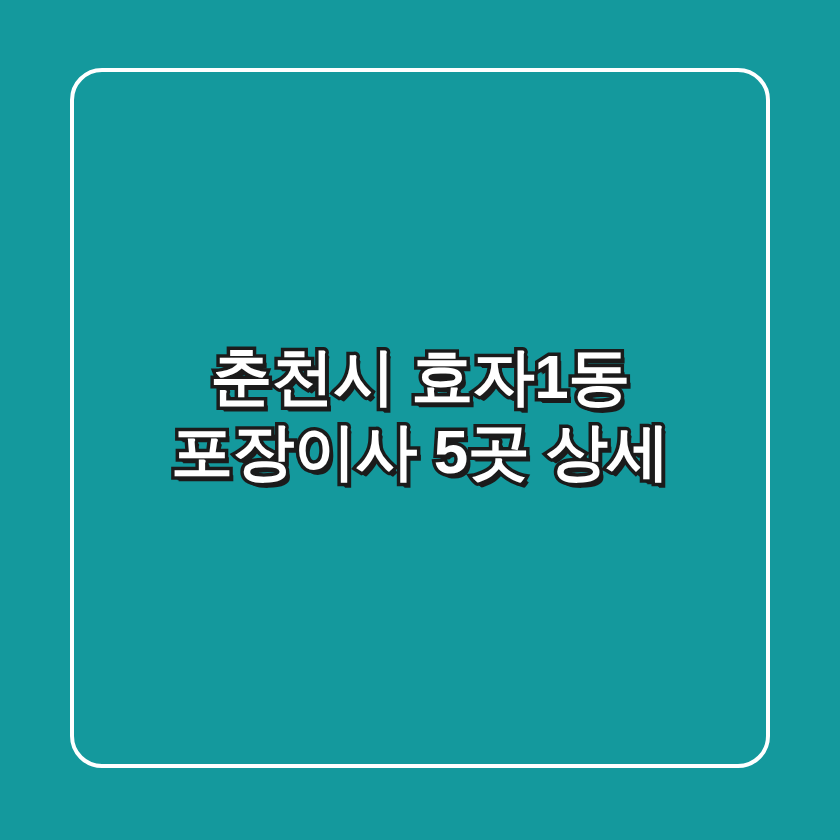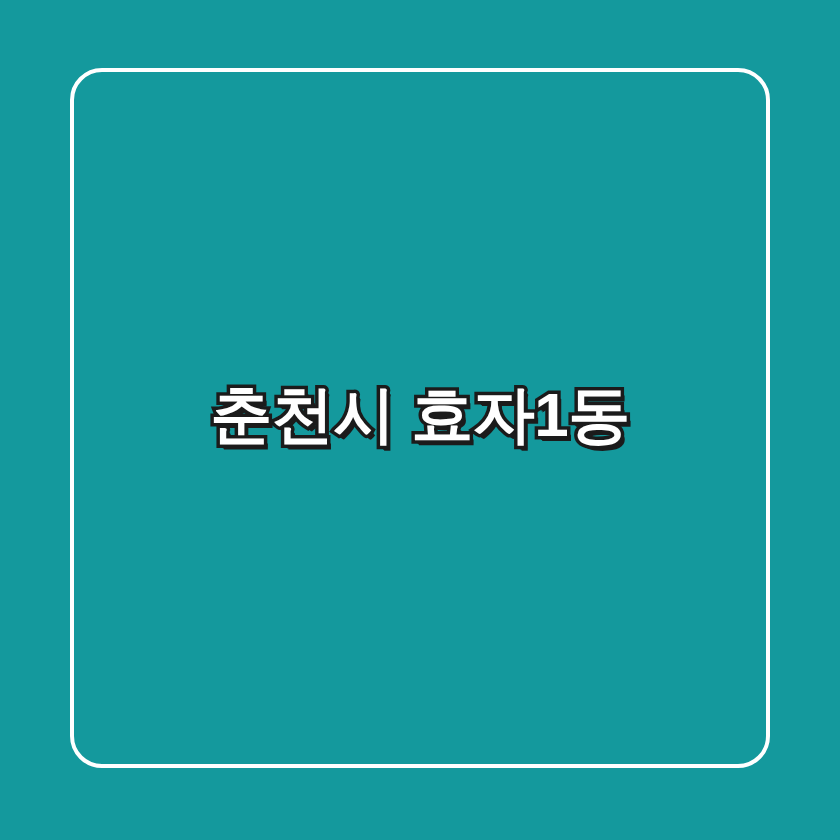--- a/index.html
+++ b/index.html
@@ -70,15 +70,16 @@
 </style>
 </head>
 <body>
 
 <div id="poster">
 
   <div id="frame"></div>
 
   <div id="headline">
     <span class="headline-line">춘천시 효자1동</span>
+    <span class="headline-line">포장이사 5곳 상세</span>
   </div>
 
 </div>
 
 </body></html>

